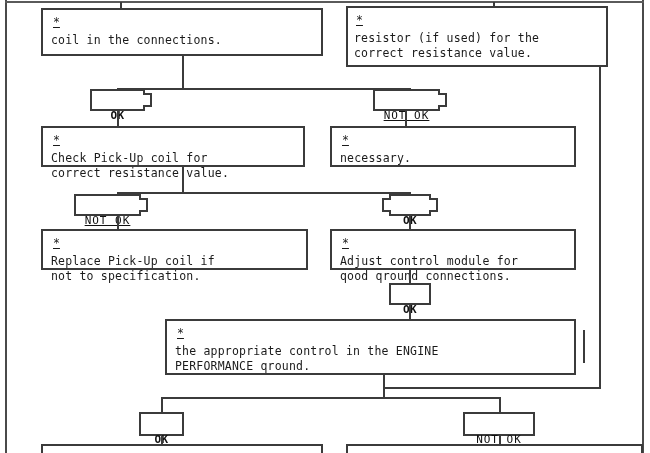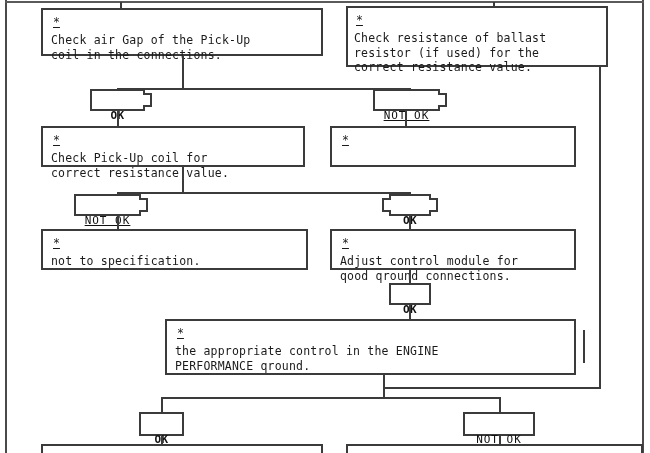--- a/index.html
+++ b/index.html
@@ -128,29 +128,27 @@
   <div class="frame-left"></div>
   <div class="frame-right"></div>
   <div class="frame-top"></div>
 
   <div class="ln v" style="left:120px; top:2px; height:7px;"></div>
   <div class="ln v" style="left:493px; top:2px; height:5px;"></div>
 
   <div class="box" style="left:41px; top:8px; width:282px; height:48px;">
     <span class="bullet">*</span>
     <span class="body">
-      <span class="txt">Check air Gap of the Pick-Up</span>
       <span class="txt">coil in the connections.</span>
     </span>
   </div>
 
   <div class="box" style="left:346px; top:6px; width:262px; height:61px; padding-left:6px;">
     <span class="bullet" style="left:8px;">*</span>
     <span class="body" style="margin-left:14px;">
-      <span class="txt">Check resistance of ballast</span>
       <span class="txt">resistor (if used) for the</span>
       <span class="txt">correct resistance value.</span>
     </span>
   </div>
 
   <div class="ln v" style="left:182px; top:56px; height:33px;"></div>
   <div class="ln h" style="left:117px; top:88px; width:294px;"></div>
   <div class="ln v" style="left:117px; top:88px; height:6px;"></div>
   <div class="ln v" style="left:409px; top:88px; height:5px;"></div>
 
@@ -174,20 +172,21 @@
     <span class="bullet">*</span>
     <span class="body">
       <span class="txt">Check Pick-Up coil for</span>
       <span class="txt">correct resistance value.</span>
     </span>
   </div>
 
   <div class="box" style="left:330px; top:126px; width:246px; height:41px;">
     <span class="bullet">*</span>
     <span class="body">
+      <span class="txt">necessary.</span>
     </span>
   </div>
 
   <div class="ln v" style="left:182px; top:167px; height:25px;"></div>
   <div class="ln h" style="left:117px; top:192px; width:294px;"></div>
   <div class="ln v" style="left:117px; top:192px; height:5px;"></div>
   <div class="ln v" style="left:409px; top:192px; height:5px;"></div>
 
   <div class="chip underlined" style="left:74px; top:194px; width:67px; height:22px;">
     <span class="chip-label">NOT OK</span>
@@ -199,20 +198,21 @@
     <span class="curl"></span>
     <span class="curl-left"></span>
   </div>
 
   <div class="ln v" style="left:117px; top:216px; height:14px;"></div>
   <div class="ln v" style="left:409px; top:216px; height:14px;"></div>
 
   <div class="box" style="left:41px; top:229px; width:267px; height:41px;">
     <span class="bullet">*</span>
     <span class="body">
+      <span class="txt">Replace Pick-Up coil if</span>
       <span class="txt">not to specification.</span>
     </span>
   </div>
 
   <div class="box" style="left:330px; top:229px; width:246px; height:41px;">
     <span class="bullet">*</span>
     <span class="body">
       <span class="txt">Adjust control module for</span>
       <span class="txt">qood qround connections.</span>
     </span>

